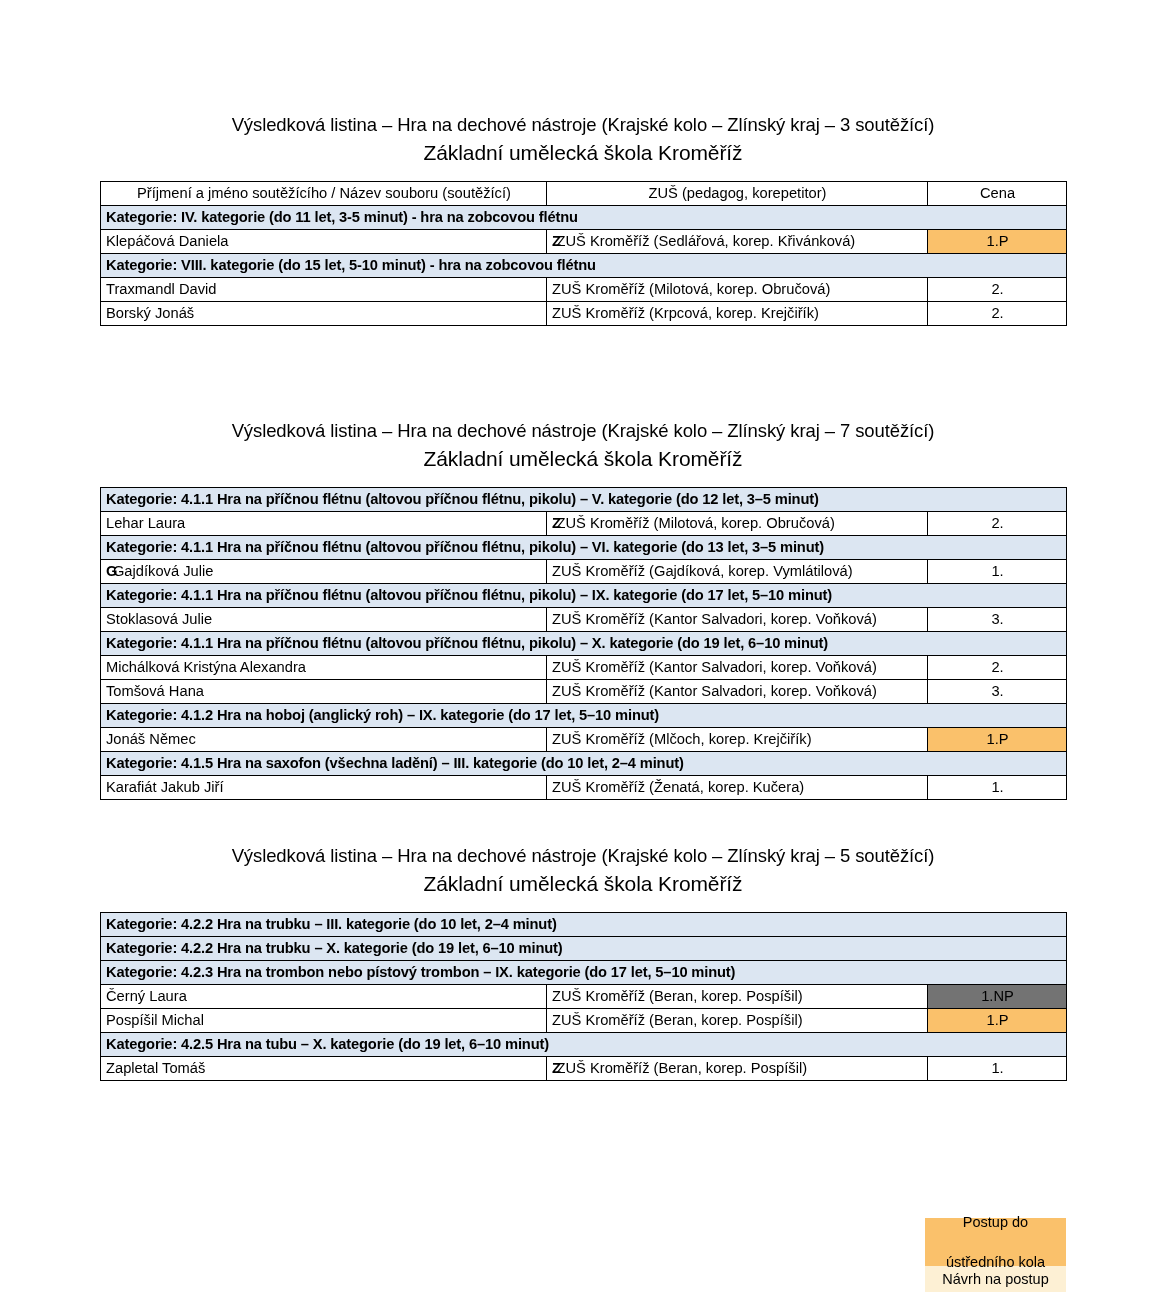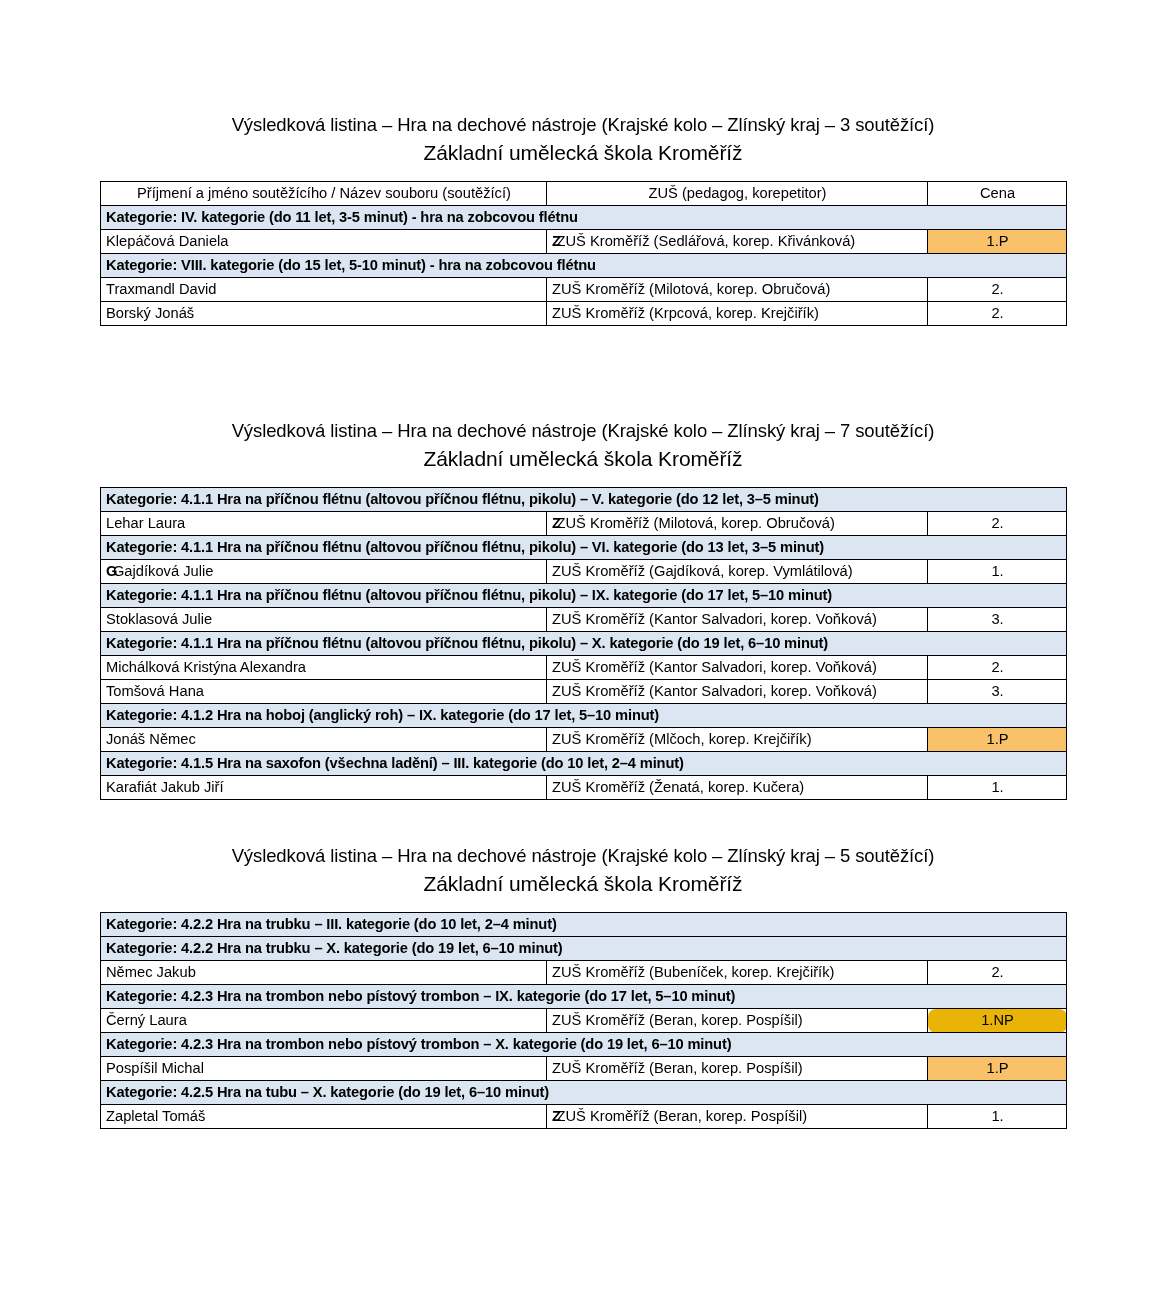--- a/index.html
+++ b/index.html
@@ -87,21 +87,21 @@
     letter-spacing: -0.15px;
     margin-left: 29px;
   }
 
   
   tr.entry td.name { text-align: left; }
   tr.entry td.zus  { text-align: left; }
   tr.entry td.cena { text-align: center; }
 
   td.award-p  { background: #FAC16B; margin-top: 20px; }
-  td.award-np { background: #eab308; border-radius: 8px; }
+  td.award-np { background: #737373; }
   td.award-none { background: #ffffff; }
 
   
   .zdup {
     font-weight: bold;
     letter-spacing: -5.5px;
     margin-right: 1px;
   }
 
   
@@ -259,47 +259,50 @@
           <col class="c-zus">
           <col class="c-cena">
         </colgroup>
         <tbody>
           <tr class="cat">
             <td colspan="3">Kategorie: 4.2.2 Hra na trubku – III. kategorie (do 10 let, 2–4 minut)</td>
           </tr>
           <tr class="cat">
             <td colspan="3">Kategorie: 4.2.2 Hra na trubku – X. kategorie (do 19 let, 6–10 minut)</td>
           </tr>
-          <tr class="entry">
-            <td class="name">Němec Jakub</td>
-            <td class="zus">ZUŠ Kroměříž (Bubeníček, korep. Krejčiřík)</td>
-            <td class="cena award-none">2.</td>
-          </tr>
           <tr class="cat">
             <td colspan="3">Kategorie: 4.2.3 Hra na trombon nebo pístový trombon – IX. kategorie (do 17 let, 5–10 minut)</td>
           </tr>
           <tr class="entry">
             <td class="name">Černý Laura</td>
             <td class="zus">ZUŠ Kroměříž (Beran, korep. Pospíšil)</td>
             <td class="cena award-np">1.NP</td>
           </tr>
-          <tr class="cat">
-            <td colspan="3">Kategorie: 4.2.3 Hra na trombon nebo pístový trombon – X. kategorie (do 19 let, 6–10 minut)</td>
-          </tr>
           <tr class="entry">
             <td class="name">Pospíšil Michal</td>
             <td class="zus">ZUŠ Kroměříž (Beran, korep. Pospíšil)</td>
             <td class="cena award-p">1.P</td>
           </tr>
           <tr class="cat">
             <td colspan="3">Kategorie: 4.2.5 Hra na tubu – X. kategorie (do 19 let, 6–10 minut)</td>
           </tr>
           <tr class="entry">
             <td class="name">Zapletal Tomáš</td>
             <td class="zus"><span class="zdup">Z</span><span>ZUŠ Kroměříž (Beran, korep. Pospíšil)</span></td>
             <td class="cena award-none">1.</td>
           </tr>
         </tbody>
       </table>
     </div>
 
+  <div id="legend">
+    <div class="lg-box lg-advance">
+      <span>
+        <span>Postup do</span><br>
+        <span>ústředního kola</span>
+      </span>
+    </div>
+    <div class="lg-box lg-proposal">
+      <span>Návrh na postup</span>
+    </div>
+  </div>
 
 </div>
 
 </body></html>

